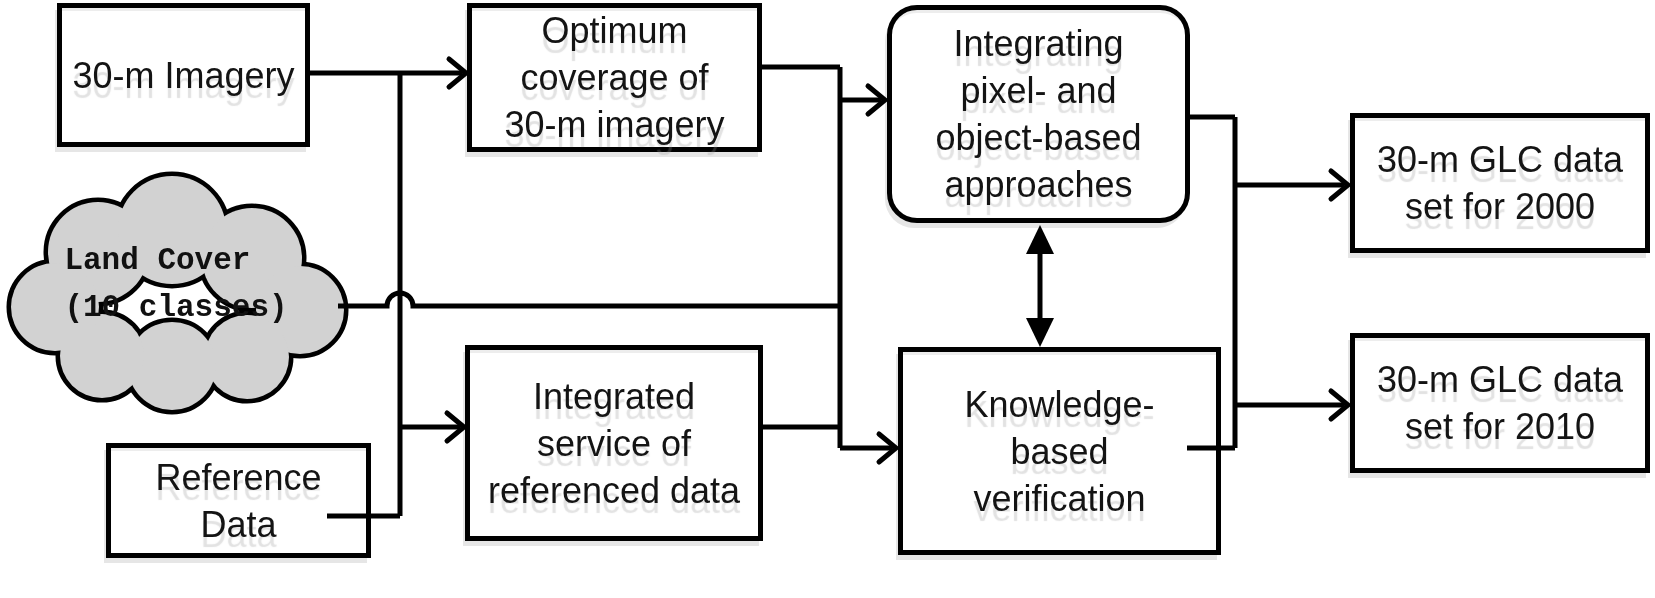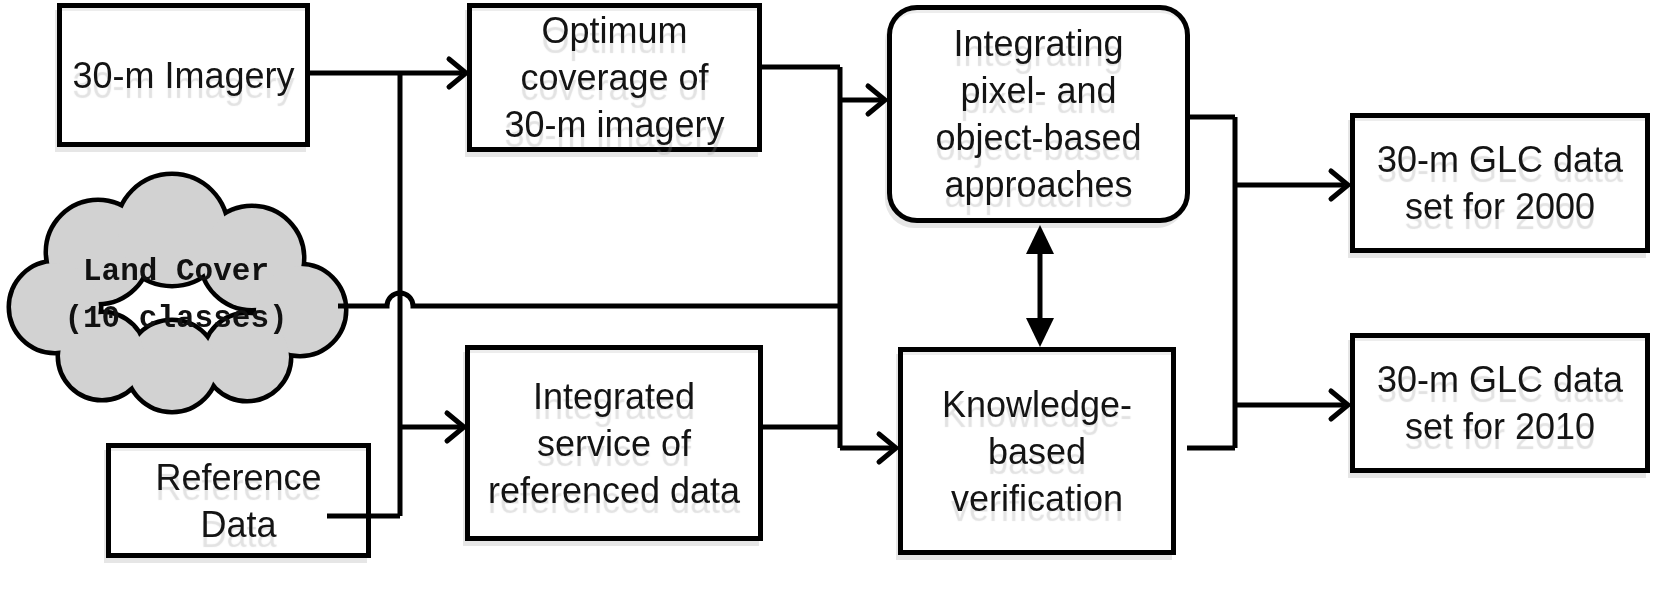--- a/index.html
+++ b/index.html
@@ -19,28 +19,28 @@
   .node .lbl {
     white-space:pre-line; color:#141414;
     font-size:36px; line-height:47px;
     text-shadow:0 10px 1px rgba(150,150,150,0.28);
   }
   .n-imagery     { left:57px;   top:3px;   width:253px; height:144px; }
   .n-reference   { left:62px;   top:443px; width:265px; height:115px;margin-left:44px; }
   .n-optimum     { left:467px;  top:3px;   width:295px; height:149px; }
   .n-integrated  { left:465px;  top:345px; width:298px; height:196px; }
   .n-integrating { left:887px;  top:5px;   width:303px; height:218px;border-radius:30px; }
-  .n-knowledge   { left:898px;  top:347px; width:278px; height:208px; }
+  .n-knowledge   { left:898px;  top:347px; width:323px; height:208px; }
   .n-glc2000     { left:1350px; top:113px; width:300px; height:140px; }
   .n-glc2010     { left:1350px; top:333px; width:300px; height:140px; }
   
   .cloud-label {
-    position:absolute; left:16px; top:243px; width:320px; height:104px;
+    position:absolute; left:16px; top:232px; width:320px; height:104px;
     display:flex; align-items:center; justify-content:center;
-    text-align:center; z-index:3;
+    z-index:3;
     font-family:"Liberation Mono","DejaVu Sans Mono",monospace;
     font-weight:bold; font-size:31px; line-height:47px;
     color:#111111; white-space:pre-line;
   }
   
   #wires { position:absolute; left:0; top:0; z-index:2; pointer-events:none; }
   .wire  { stroke:#000000; stroke-width:5; fill:none; }
   .head  { stroke:#000000; stroke-width:5; fill:none; stroke-linecap:round; stroke-linejoin:miter; }
   .tri   { fill:#000000; stroke:none; }
   .cloud-stroke { fill:none; stroke:#000000; stroke-width:9; }

